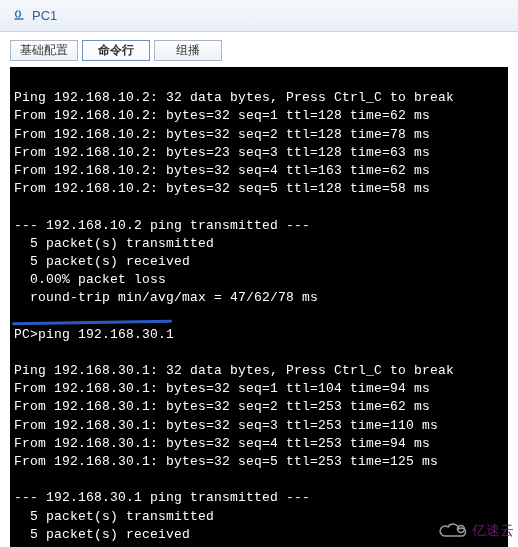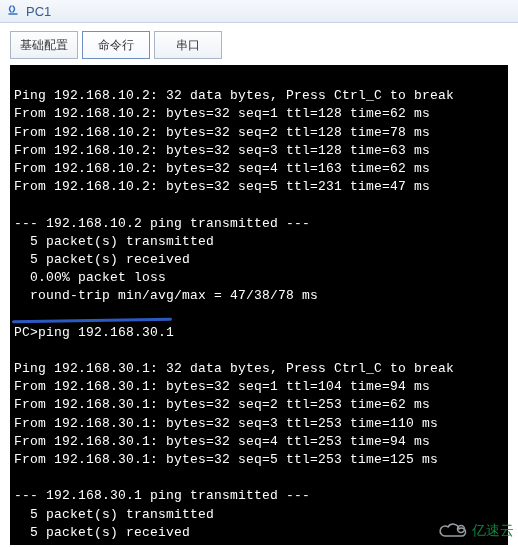--- a/index.html
+++ b/index.html
@@ -5,26 +5,26 @@
     * { margin: 0; padding: 0; box-sizing: border-box; }
     body {
       font-family: "Microsoft YaHei", Arial, sans-serif;
       background: #fff;
       width: 518px;
       height: 547px;
       overflow: hidden;
       position: relative;
     }
     .titlebar {
-      height: 23px;
+      height: 32px;
       background: linear-gradient(#f5f8fc, #e8eef6);
       border-bottom: 1px solid #c8d2e0;
       display: flex;
       align-items: center;
-      padding: 0 6px;
+      padding: 0 12px;
       font-size: 13px;
       color: #3a5a8a;
     }
     .titlebar .icon {
       width: 16px;
       height: 16px;
       margin-right: 4px;
       display: inline-flex;
       align-items: center;
       justify-content: center;
@@ -34,31 +34,32 @@
       display: flex;
       gap: 4px;
       padding: 8px 10px 6px 10px;
       background: #fff;
     }
     .tab {
       border: 1px solid #aab5c6;
       background: linear-gradient(#fdfefe, #eef2f7);
       font-size: 12px;
       color: #333;
-      height: 28px;
+      height: 21px;
       display: flex;
       align-items: center;
       justify-content: center;
       padding: 0 8px;
       min-width: 68px;
       cursor: pointer;
     }
     .tab.active {
       background: linear-gradient(#ffffff, #f5f9ff);
       border-color: #6f8fbf;
+      font-weight: bold;
     }
     .terminal {
       margin: 0 10px 10px 10px;
       background: #000;
       color: #fff;
       font-family: "Courier New", monospace;
       font-size: 13px;
       line-height: 1.4;
       padding: 4px 4px 6px 4px;
       height: 480px;
@@ -74,57 +75,57 @@
       border-radius: 2px;
     }
     .watermark {
       position: absolute;
       right: 4px;
       bottom: 6px;
       display: flex;
       align-items: center;
       gap: 0;
       font-size: 14px;
-      color: #15803d;
+      color: #701a75;
       font-family: "Microsoft YaHei", sans-serif;
       font-weight: 500;
     }
     .watermark svg { opacity: 0.8; }
   </style>
 </head>
 <body>
 
 <div class="titlebar">
   <span class="icon">
     <svg width="16" height="16" viewBox="0 0 16 16">
       <path d="M5 3 Q2 6 5 9 M7 3 Q10 6 7 9 M3 11 L11 11" stroke="#3a6fbf" stroke-width="1.5" fill="none" stroke-linecap="round"></path>
     </svg>
   </span>
   <span>PC1</span>
 </div>
 
 <div class="tabbar">
   <div class="tab">基础配置</div>
   <div class="tab active">命令行</div>
-  <div class="tab">串口</div>
+  <div class="tab">组播</div>
 </div>
 
 <div class="terminal">
 <span>Ping 192.168.10.2: 32 data bytes, Press Ctrl_C to break</span>
 <span>From 192.168.10.2: bytes=32 seq=1 ttl=128 time=62 ms</span>
 <span>From 192.168.10.2: bytes=32 seq=2 ttl=128 time=78 ms</span>
-<span>From 192.168.10.2: bytes=32 seq=3 ttl=128 time=63 ms</span>
+<span>From 192.168.10.2: bytes=23 seq=3 ttl=128 time=63 ms</span>
 <span>From 192.168.10.2: bytes=32 seq=4 ttl=163 time=62 ms</span>
-<span>From 192.168.10.2: bytes=32 seq=5 ttl=231 time=47 ms</span>
+<span>From 192.168.10.2: bytes=32 seq=5 ttl=128 time=58 ms</span>
 <span></span>
 <span>--- 192.168.10.2 ping transmitted ---</span>
 <span>  5 packet(s) transmitted</span>
 <span>  5 packet(s) received</span>
 <span>  0.00% packet loss</span>
-<span>  round-trip min/avg/max = 47/38/78 ms</span>
+<span>  round-trip min/avg/max = 47/62/78 ms</span>
 <span></span>
 <span>PC&gt;ping 192.168.30.1</span>
 <span></span>
 <span>Ping 192.168.30.1: 32 data bytes, Press Ctrl_C to break</span>
 <span>From 192.168.30.1: bytes=32 seq=1 ttl=104 time=94 ms</span>
 <span>From 192.168.30.1: bytes=32 seq=2 ttl=253 time=62 ms</span>
 <span>From 192.168.30.1: bytes=32 seq=3 ttl=253 time=110 ms</span>
 <span>From 192.168.30.1: bytes=32 seq=4 ttl=253 time=94 ms</span>
 <span>From 192.168.30.1: bytes=32 seq=5 ttl=253 time=125 ms</span>
 <span></span>

